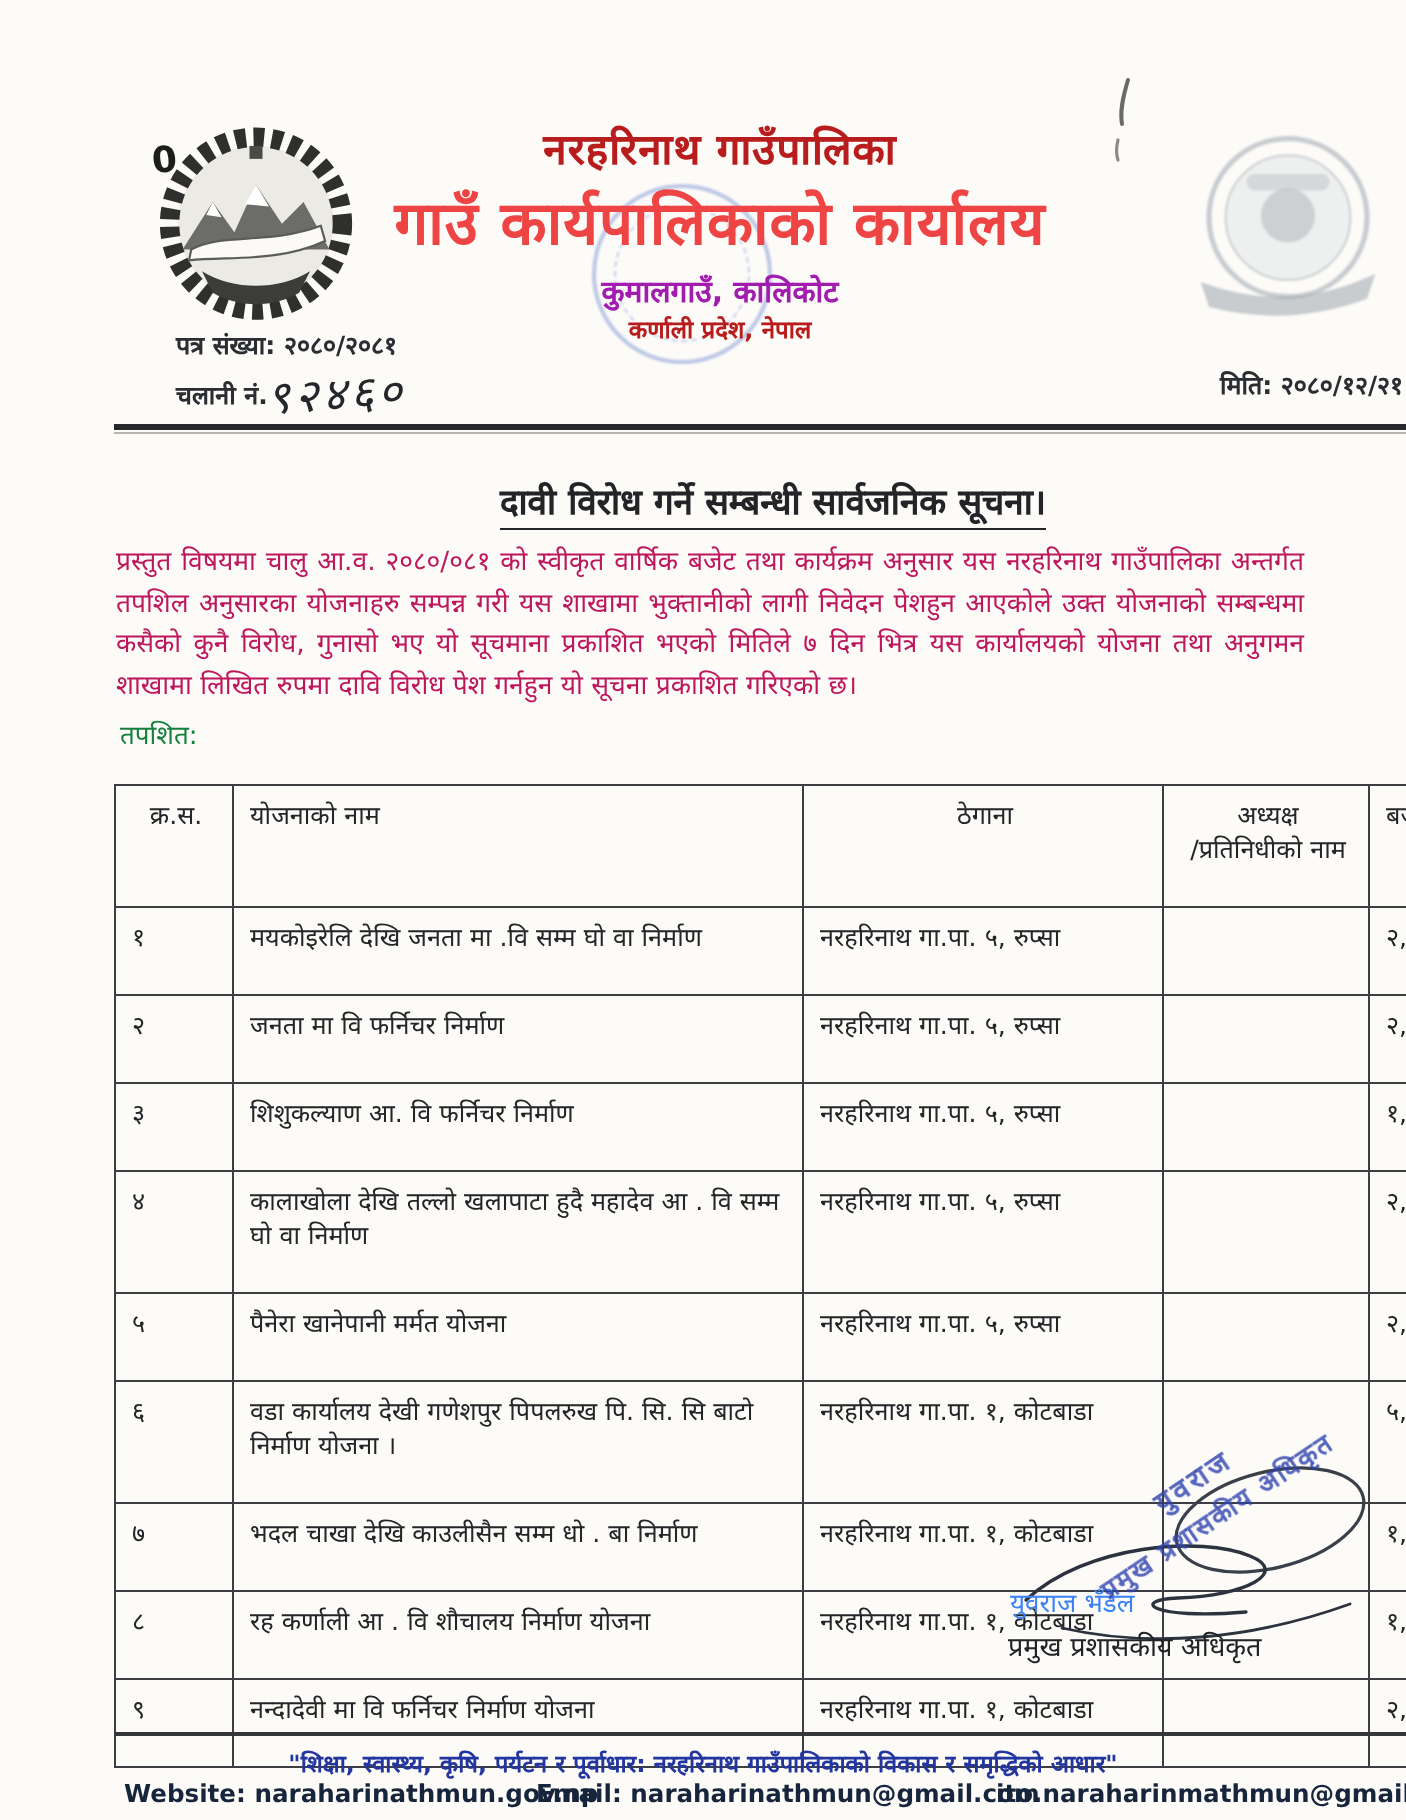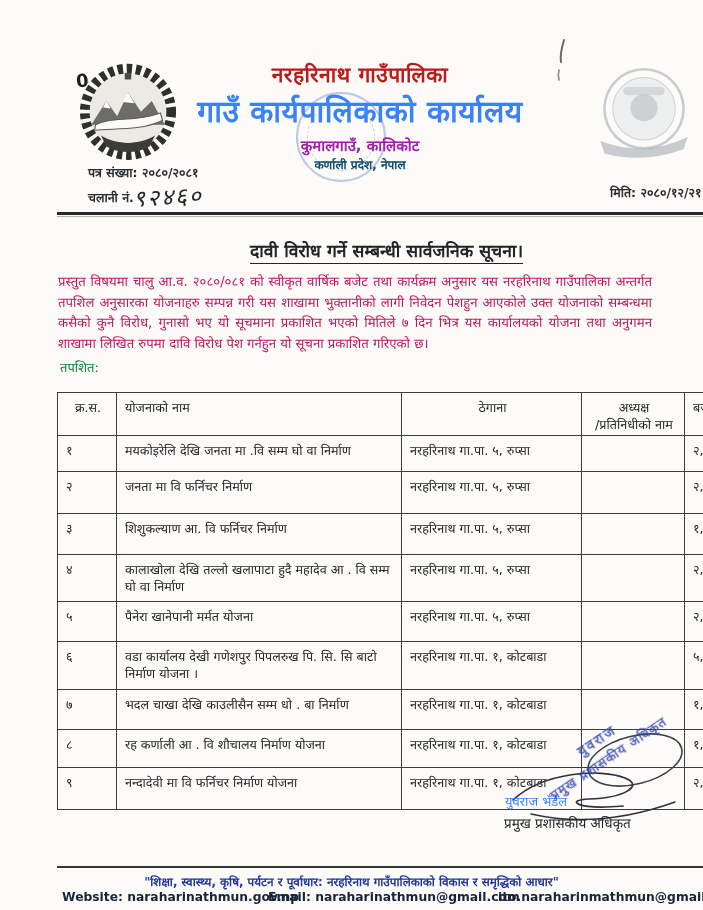--- a/index.html
+++ b/index.html
@@ -13,23 +13,23 @@
     position:relative;width:703px;height:910px;overflow:hidden;
     background:#fcfbf8;
   }
   
   .emblem-left{position:absolute;left:72px;top:60px;width:112px;height:108px;}
   .handwritten-zero{position:absolute;left:76px;top:70px;font-size:18px;font-weight:bold;color:#1d1d1d;transform:rotate(-6deg);}
   .seal-right{position:absolute;left:592px;top:62px;width:104px;height:104px;opacity:.75;filter:blur(.4px);}
   .pen-mark{position:absolute;left:552px;top:38px;width:18px;height:44px;}
   .hdr-center{position:absolute;left:160px;top:60px;width:400px;text-align:center;}
   .hdr-line1{font-size:21px;font-weight:bold;color:#b91c1c;letter-spacing:.5px;}
-  .hdr-line2{font-size:30px;font-weight:bold;color:#3b82f6;margin-top:2px;letter-spacing:.5px;}
+  .hdr-line2{font-size:30px;font-weight:bold;color:#ef4444;margin-top:2px;letter-spacing:.5px;}
   .hdr-line3{font-size:15px;font-weight:bold;color:#a21caf;margin-top:4px;}
-  .hdr-line4{font-size:12px;font-weight:bold;color:#0c4a6e;margin-top:1px;}
+  .hdr-line4{font-size:12px;font-weight:bold;color:#b91c1c;margin-top:1px;}
   .hdr-stamp{position:absolute;left:296px;top:92px;width:86px;height:86px;border:2px solid rgba(73,103,197,.35);
     border-radius:50%;filter:blur(.5px);}
   .hdr-stamp::before{content:"";position:absolute;left:9px;top:9px;right:9px;bottom:9px;
     border:1px dashed rgba(73,103,197,.3);border-radius:50%;}
   
   .letter-no{position:absolute;left:88px;top:164px;font-size:12.5px;font-weight:bold;}
   .chalani{position:absolute;left:88px;top:189px;font-size:12.5px;font-weight:bold;}
   .chalani-hand{position:absolute;left:133px;top:180px;font-size:23px;color:#23262b;
     transform:rotate(-3deg);font-style:italic;letter-spacing:2px;}
   .date{position:absolute;left:562px;top:184px;font-size:12.5px;font-weight:bold;margin-left:48px;}
@@ -40,21 +40,21 @@
   .title span{font-size:17.5px;font-weight:bold;color:#222428;
     border-bottom:1.6px solid #222428;padding-bottom:2px;}
   .body-par{position:absolute;left:58px;top:272px;width:594px;font-size:13.2px;
     line-height:20.5px;text-align:justify;color:#be185d;}
   .tapasil{position:absolute;left:60px;top:358px;font-size:13px;color:#15803d;}
   
   table.notice{position:absolute;left:57px;top:392px;width:641px;border-collapse:collapse;table-layout:fixed;}
   table.notice th,table.notice td{
     border:1px solid #3c3e41;font-weight:normal;
     font-size:12.6px;color:#232528;vertical-align:top;
-    padding:6px 6px 2px 8px;line-height:17px;word-wrap:break-word;
+    padding:6px 6px 20px 8px;line-height:17px;word-wrap:break-word;
   }
   th.c-sn,td.c-sn{width:44px;}
   th.c-name,td.c-name{width:270px;}
   th.c-addr,td.c-addr{width:165px;}
   th.c-chair,td.c-chair{width:88px;padding-left:2px;padding-right:2px;}
   th.c-budget,td.c-budget{width:94px;}
   tr.hdr th{height:34px;}
   th.c-addr{text-align:center;}
   th.c-budget{text-align:left;}
   

